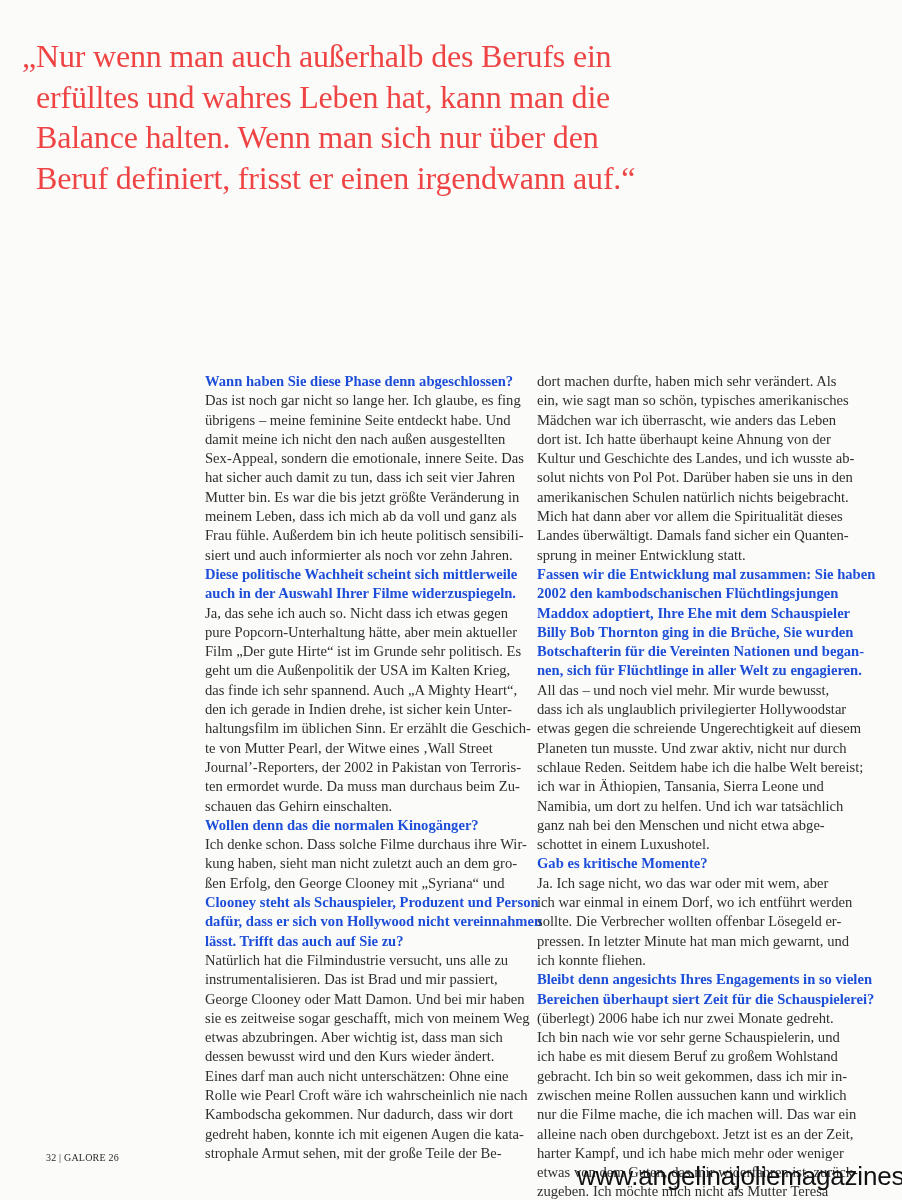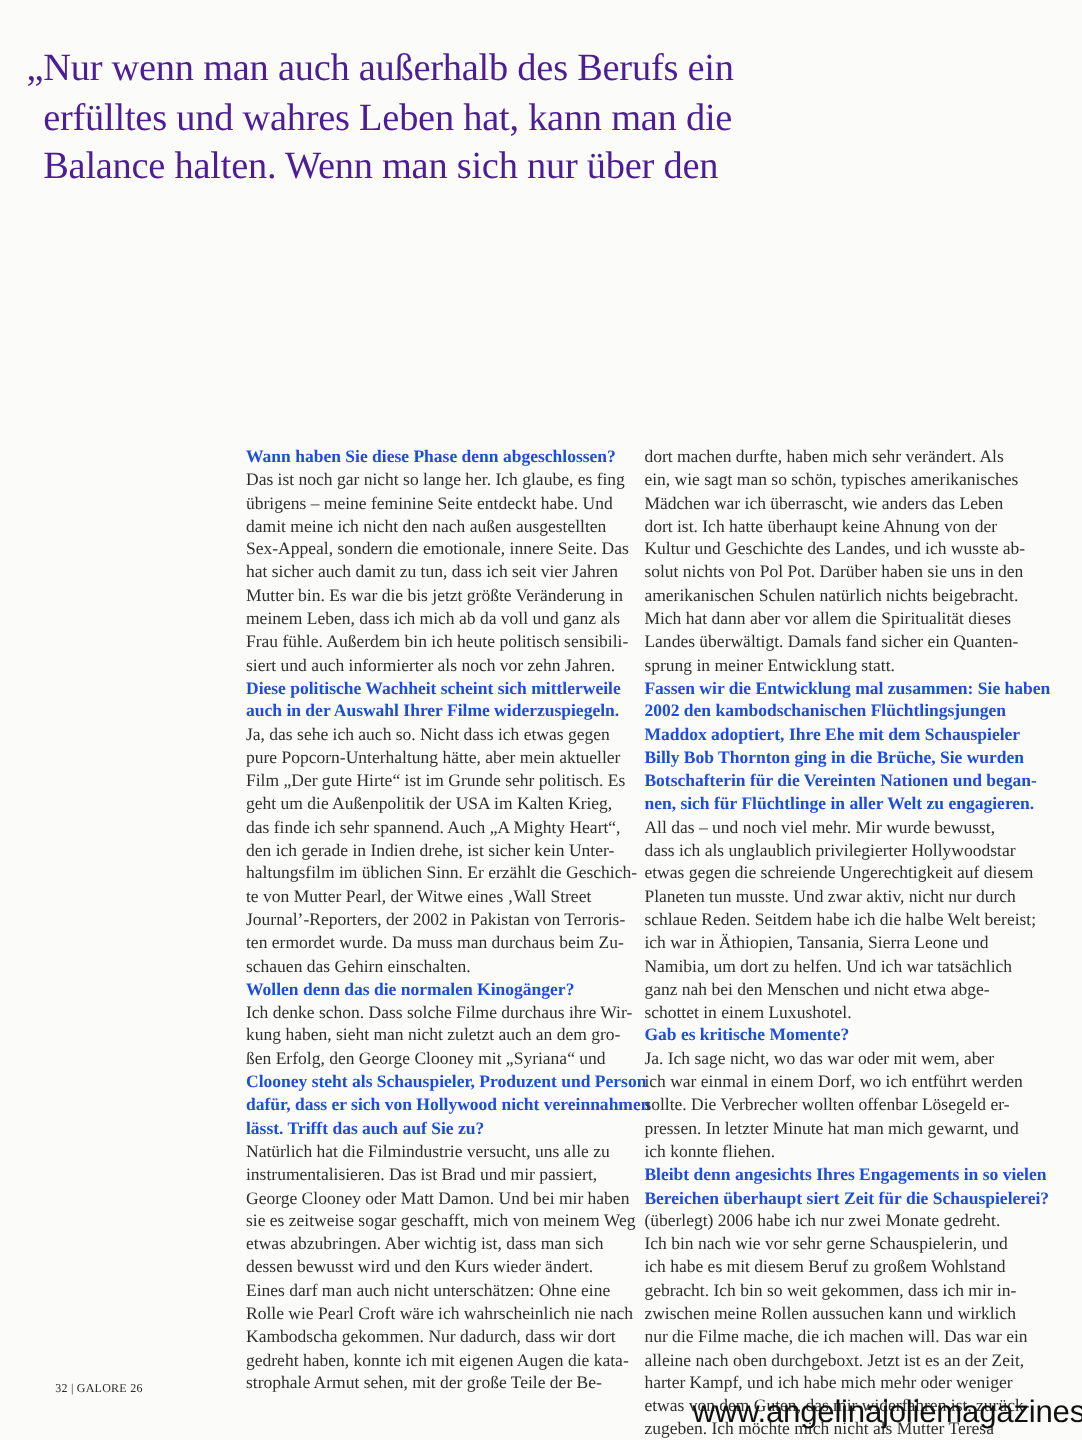--- a/index.html
+++ b/index.html
@@ -4,21 +4,21 @@
 <style>
   html, body { margin: 0; padding: 0; }
   body {
     width: 902px; height: 1200px; position: relative; overflow: hidden;
     background: #fbfbfa;
     color: #2b2b2b;
     font-family: "Liberation Serif", "DejaVu Serif", serif;
   }
   .pull-quote {
     position: absolute; left: 22px; top: 36px; width: 640px;
-    font-size: 32px; line-height: 40.5px; color: #4c1d95;
+    font-size: 32px; line-height: 40.5px; color: #ef4444;
     letter-spacing: -0.2px;
   }
   .pull-quote .ql { display: block; white-space: nowrap; }
   .pull-quote .ql.indent { padding-left: 14px; }
   .col {
     position: absolute; top: 372px;
     font-size: 14.6px; line-height: 19.3px; color: #2f2f2f;
   }
   .col-left { left: 205px; width: 312px; }
   .col-right { left: 537px; width: 320px; }
@@ -34,20 +34,21 @@
     font-size: 26px; color: #111; letter-spacing: -0.2px;
   }
 </style>
 </head>
 <body>
 
 <div class="pull-quote">
   <span class="ql">„Nur wenn man auch außerhalb des Berufs ein</span>
   <span class="ql indent">erfülltes und wahres Leben hat, kann man die</span>
   <span class="ql indent">Balance halten. Wenn man sich nur über den</span>
+  <span class="ql indent">Beruf definiert, frisst er einen irgendwann auf.“</span>
 </div>
 
 <div class="col col-left">
     <span class="line q">Wann haben Sie diese Phase denn abgeschlossen?</span>
     <span class="line">Das ist noch gar nicht so lange her. Ich glaube, es fing</span>
     <span class="line">übrigens – meine feminine Seite entdeckt habe. Und</span>
     <span class="line">damit meine ich nicht den nach außen ausgestellten</span>
     <span class="line">Sex-Appeal, sondern die emotionale, innere Seite. Das</span>
     <span class="line">hat sicher auch damit zu tun, dass ich seit vier Jahren</span>
     <span class="line">Mutter bin. Es war die bis jetzt größte Veränderung in</span>

